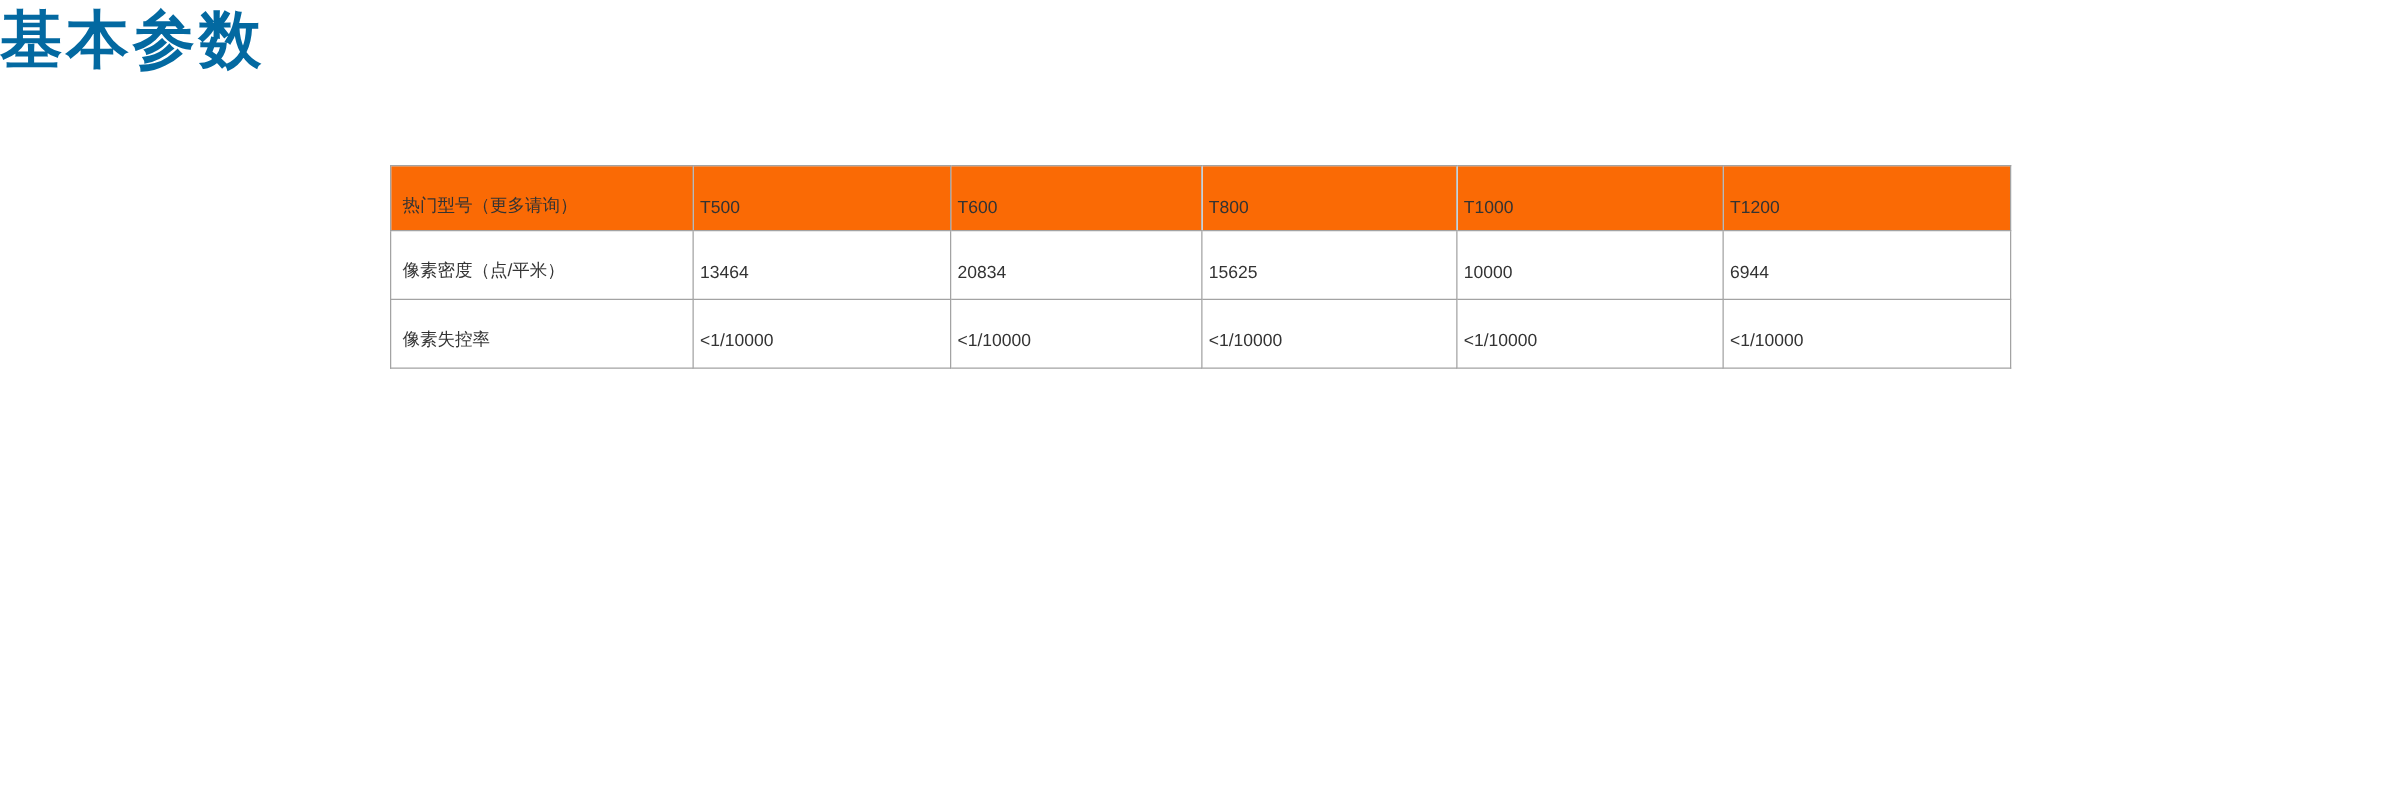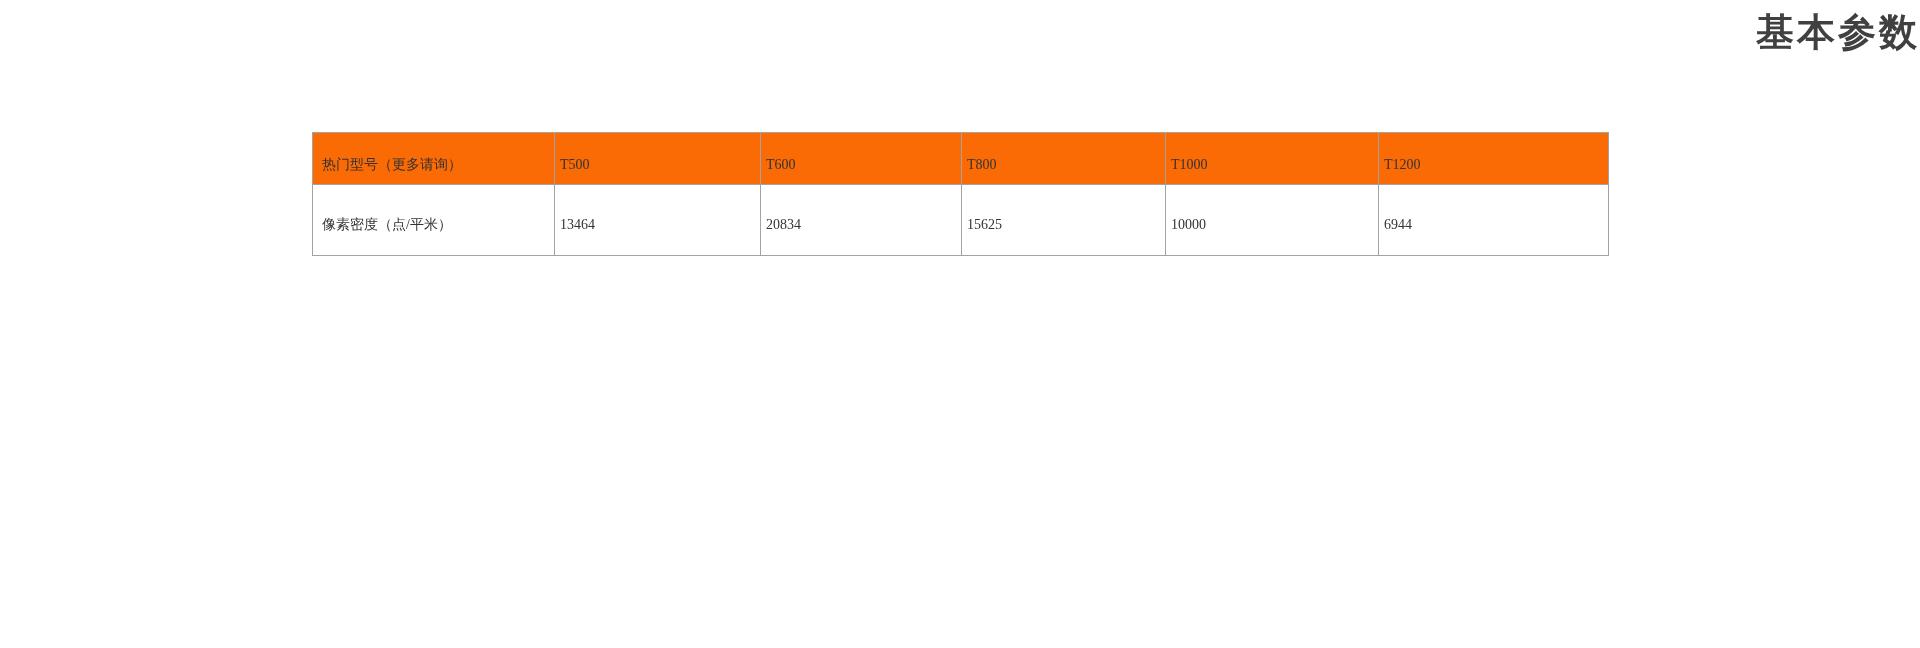--- a/index.html
+++ b/index.html
@@ -13,44 +13,43 @@
     width: 1920px;
     height: 648px;
     background: #ffffff;
     overflow: hidden;
   }
   .section-title {
     position: absolute;
     top: 0;
     left: 0;
     width: 100%;
-    text-align: right;
-    font-size: 38px;
+    text-align: left;
+    font-size: 50px;
     line-height: 64px;
     font-weight: 700;
     letter-spacing: 3px;
-    color: #404040;
+    color: #0369a1;
   }
   table.specs {
     position: absolute;
     left: 312px;
     top: 132px;
     border-collapse: collapse;
     table-layout: fixed;
     background: #ffffff;
-    font-family: Liberation Serif, serif;
   }
   table.specs td {
     border: 1px solid #a3a3a3;
     font-size: 14px;
     color: #333333;
     vertical-align: middle;
     box-sizing: border-box;
     padding: 14px 4px 4px 5px;
-    height: 71px;
+    height: 55px;
     overflow: hidden;
     white-space: nowrap;
   }
   table.specs td.label {
     padding-left: 9px;
   }
   table.specs tr.head td {
     background: #fa6a05;
     height: 52px;
     padding-top: 16px;
@@ -89,16 +88,24 @@
         <td>15625</td>
         <td>10000</td>
         <td>6944</td>
       </tr>
 
 
 
 
 
 
+      <tr>
+        <td class="label">像素失控率</td>
+        <td>&lt;1/10000</td>
+        <td>&lt;1/10000</td>
+        <td>&lt;1/10000</td>
+        <td>&lt;1/10000</td>
+        <td>&lt;1/10000</td>
+      </tr>
     </tbody>
   </table>
 
 </div>
 
 </body></html>

